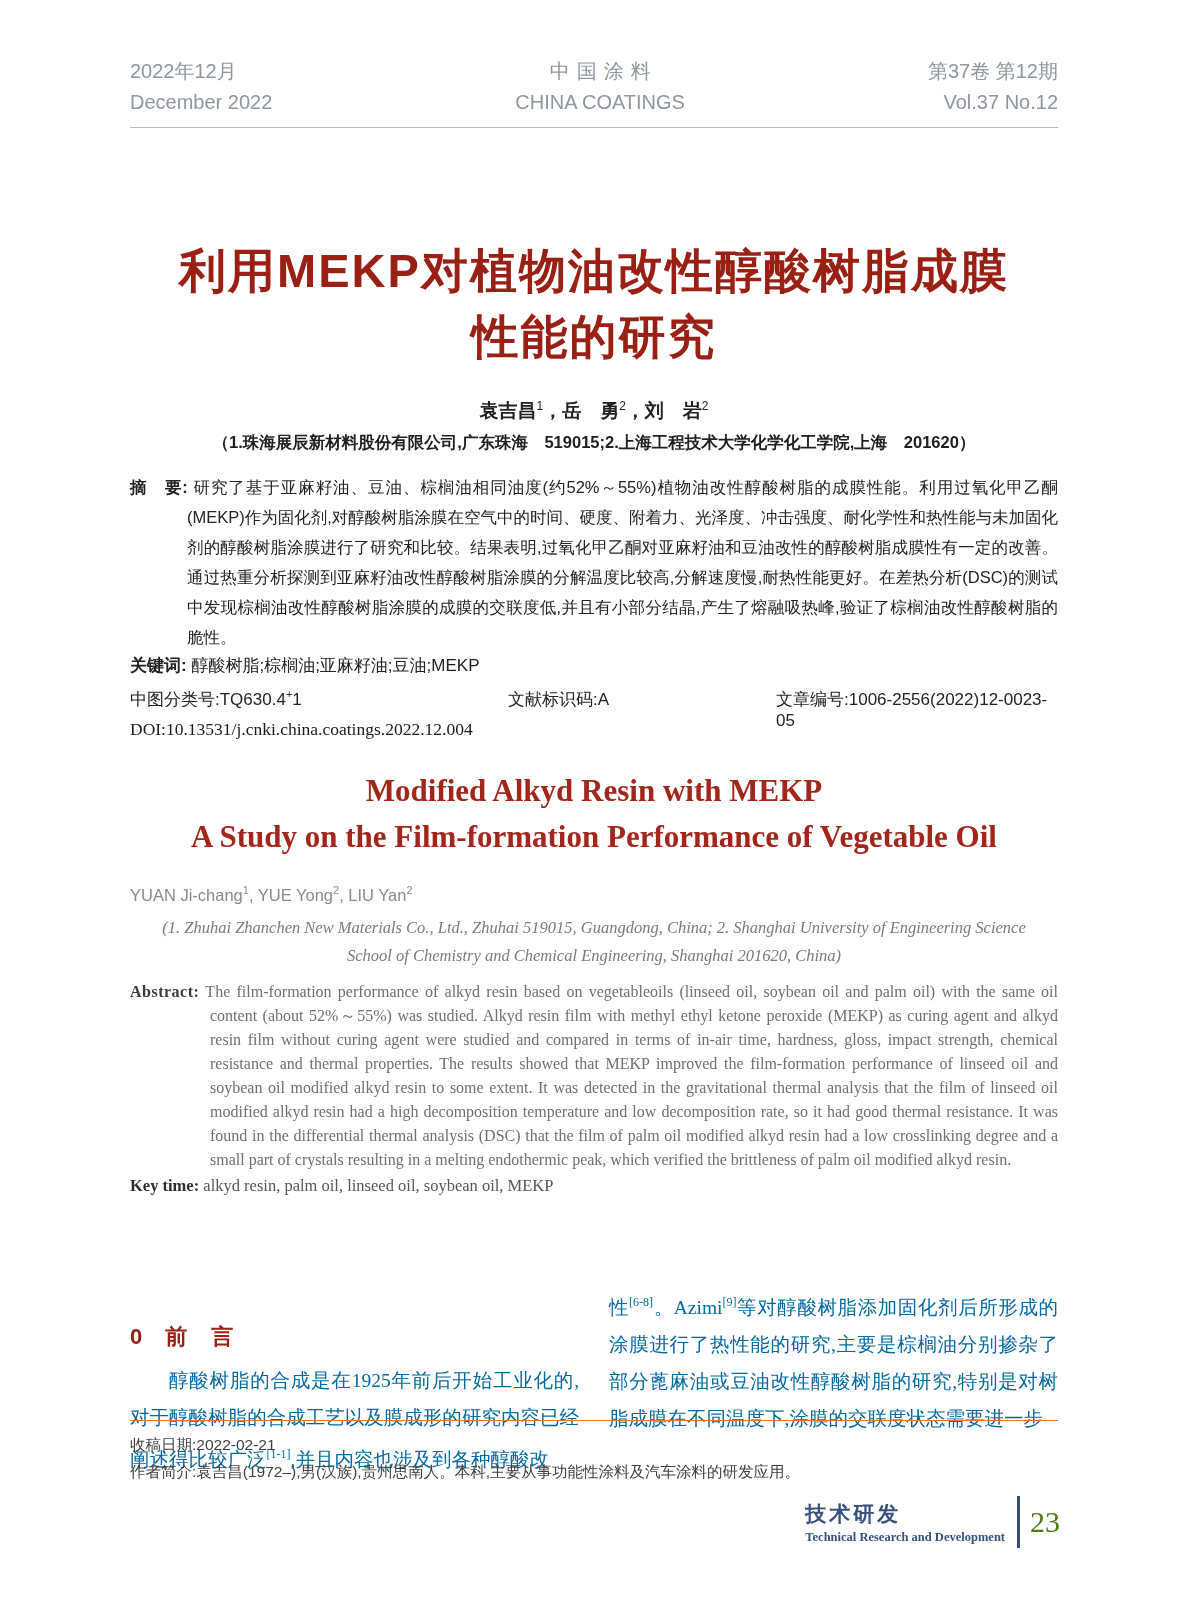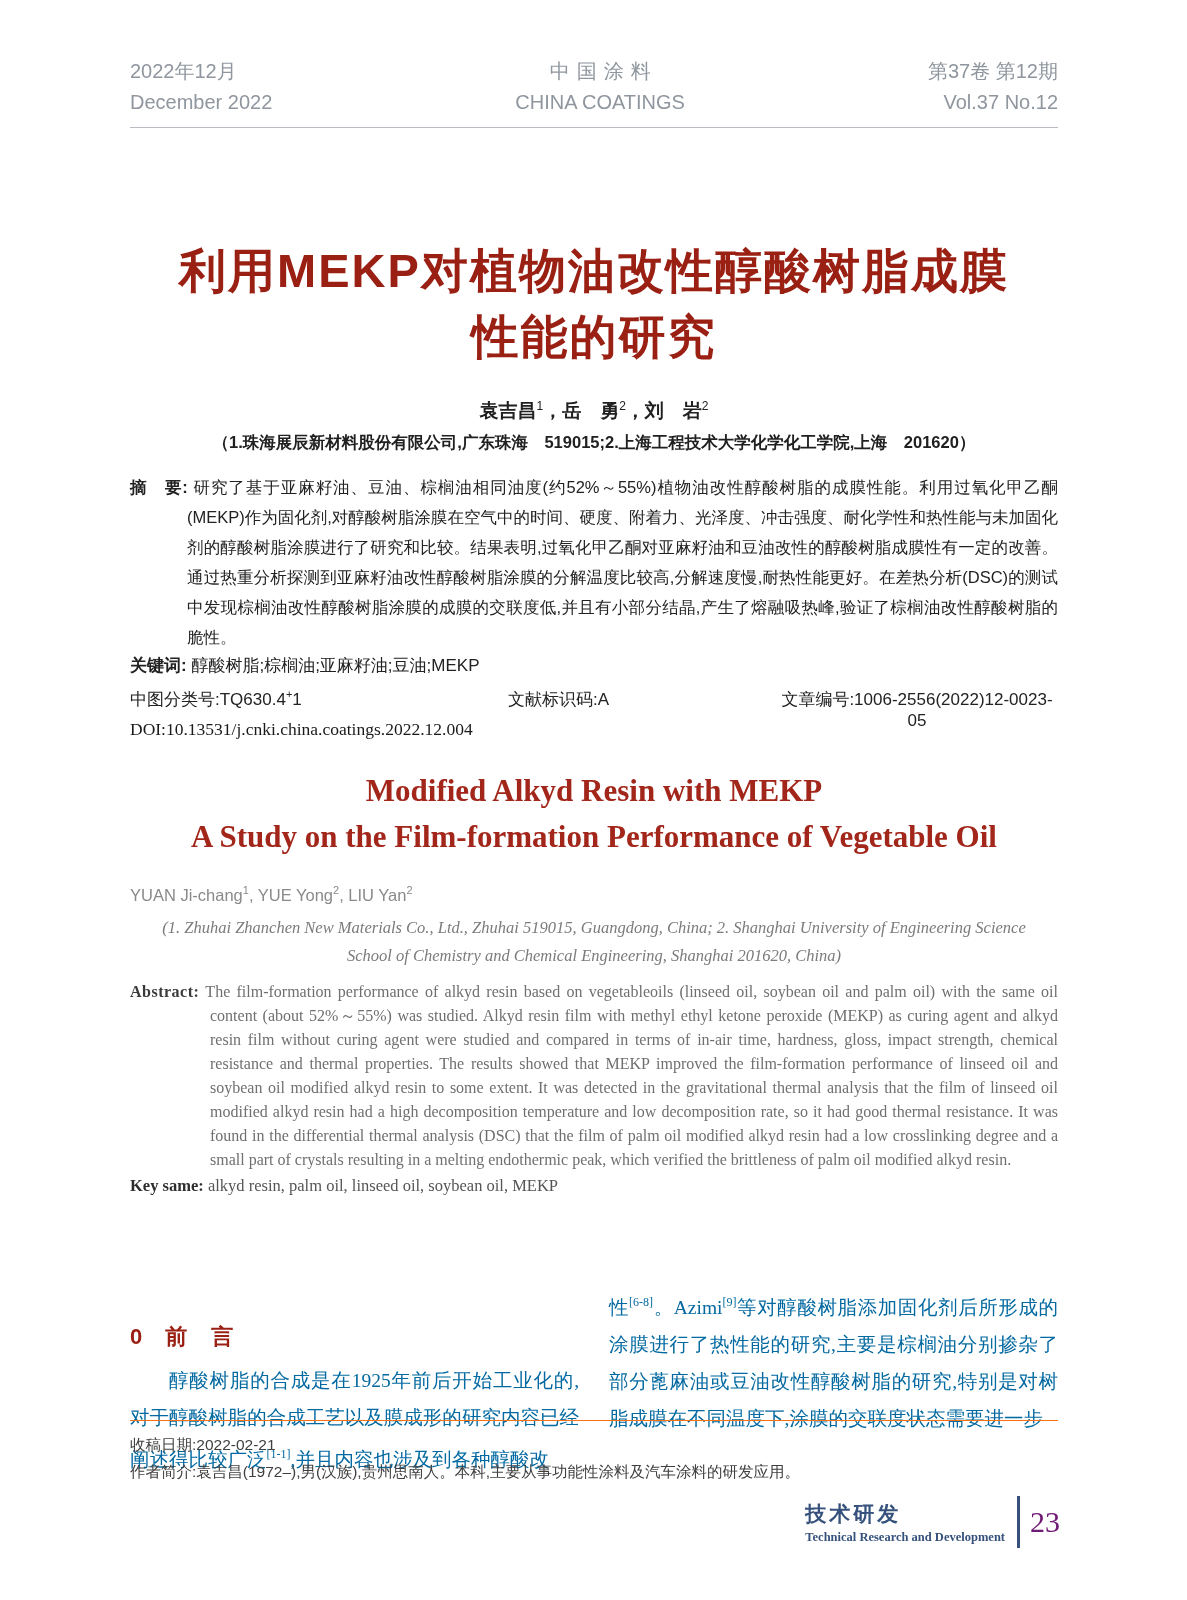--- a/index.html
+++ b/index.html
@@ -24,21 +24,21 @@
   .authors-cn { top:398px; text-align:center; font-size:19px; font-weight:bold; color:#202020; }
   .authors-cn sup { font-size:12px; font-weight:normal; }
   .affil-cn { top:432px; text-align:center; font-size:16.5px; font-weight:bold; color:#202020; }
 
   
   .abs-cn { top:472px; font-size:16.5px; line-height:30px; text-align:justify;
             color:#222; padding-left:57px; text-indent:-57px; }
   .abs-cn .lab, .kw-cn .lab { font-weight:bold; }
   .kw-cn  { top:654px; font-size:17px; color:#222; }
   .clc-row { top:688px; display:flex; font-size:17px; color:#222; }
-  .clc-a { width:378px; } .clc-b { width:268px; } .clc-c { flex:1;text-align:center; }
+  .clc-a { width:378px; } .clc-b { width:268px; } .clc-c { flex:1; }
   .clc-row sup { font-size:11px; }
   .doi-row { top:719px; font-family:"Liberation Serif", serif; font-size:17.5px; color:#1a1a1a; }
 
   
   .title-en { top:768px; text-align:center; color:#a2261a;
               font-family:"Liberation Serif", serif; font-weight:bold;
               font-size:31px; line-height:46px; }
   .authors-en { top:884px; text-align:left; color:#8a8a8a; font-size:16.5px; }
   .authors-en sup { font-size:11px; }
   .affil-en { top:914px; text-align:center; color:#7b7b7b;
@@ -68,21 +68,21 @@
   
   .footnote { top:1420px; border-top:1px solid #f97316; padding-top:10px;
               font-size:15.5px; color:#3f3f3f; line-height:1.75; }
 
   
   .corner { position:absolute; right:127px; top:1496px; display:flex; align-items:center; }
   .corner-text { text-align:left; color:#35517c; }
   .corner-cn { font-size:21px; font-weight:bold; letter-spacing:3px; }
   .corner-en { font-size:12.5px; font-weight:bold; font-family:"Liberation Serif", serif; margin-top:2px; }
   .corner-bar { width:3px; height:52px; background:#35517c; margin:0 10px 0 12px; }
-  .corner-num { font-size:30px; color:#701a75; font-family:"Liberation Serif", serif; }
+  .corner-num { font-size:30px; color:#4d7c0f; font-family:"Liberation Serif", serif; }
 </style>
 </head>
 <body>
 
 <div class="block header">
   <div class="h-col left">
     <div>2022年12月</div>
     <div>December 2022</div>
   </div>
   <div class="h-col center">
@@ -143,21 +143,21 @@
   <div>(1. Zhuhai Zhanchen New Materials Co., Ltd., Zhuhai 519015, Guangdong, China; 2. Shanghai University of Engineering Science</div>
   <div>School of Chemistry and Chemical Engineering, Shanghai 201620, China)</div>
 </div>
 
 <div class="block abs-en">
   <span class="lab">Abstract:</span>
   <span>The film-formation performance of alkyd resin based on vegetableoils (linseed oil, soybean oil and palm oil) with the same oil content (about 52%～55%) was studied. Alkyd resin film with methyl ethyl ketone peroxide (MEKP) as curing agent and alkyd resin film without curing agent were studied and compared in terms of in-air time, hardness, gloss, impact strength, chemical resistance and thermal properties. The results showed that MEKP improved the film-formation performance of linseed oil and soybean oil modified alkyd resin to some extent. It was detected in the gravitational thermal analysis that the film of linseed oil modified alkyd resin had a high decomposition temperature and low decomposition rate, so it had good thermal resistance. It was found in the differential thermal analysis (DSC) that the film of palm oil modified alkyd resin had a low crosslinking degree and a small part of crystals resulting in a melting endothermic peak, which verified the brittleness of palm oil modified alkyd resin.</span>
 </div>
 
 <div class="block kw-en">
-  <span class="lab">Key same:</span>
+  <span class="lab">Key time:</span>
   <span>alkyd resin, palm oil, linseed oil, soybean oil, MEKP</span>
 </div>
 
 <div class="block intro">
   <div class="col col-left">
     <div class="h-section">
       <span class="num">0</span><span>前　言</span>
     </div>
     <p class="body-p indent">
       <span>醇酸树脂的合成是在1925年前后开始工业化的,对于醇酸树脂的合成工艺以及膜成形的研究内容已经阐述得比较广泛</span><sup class="ref">[1-1]</sup><span>,并且内容也涉及到各种醇酸改</span>

